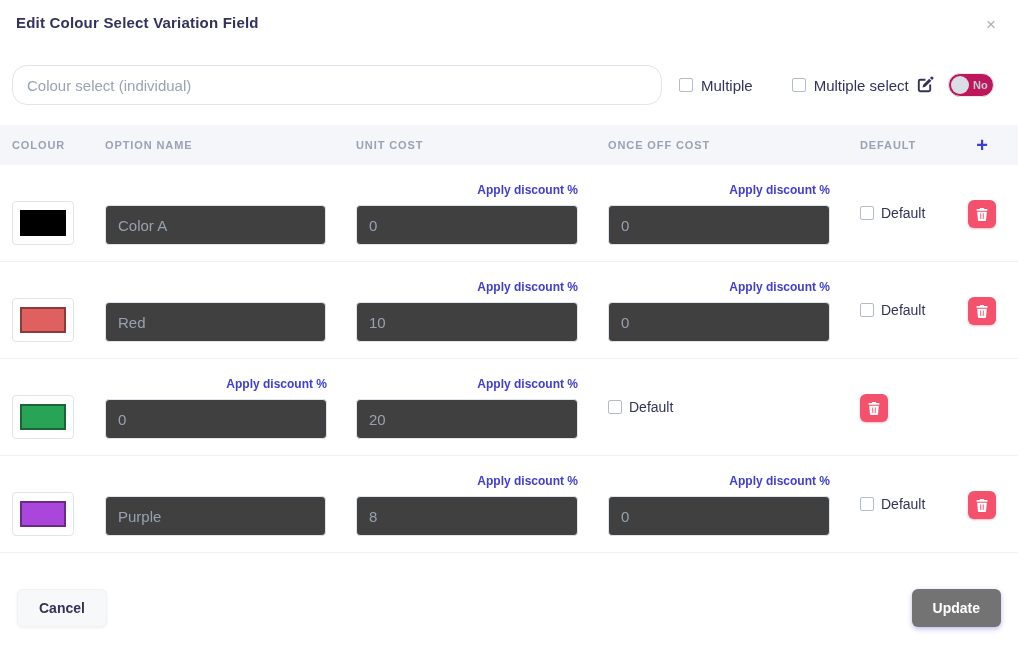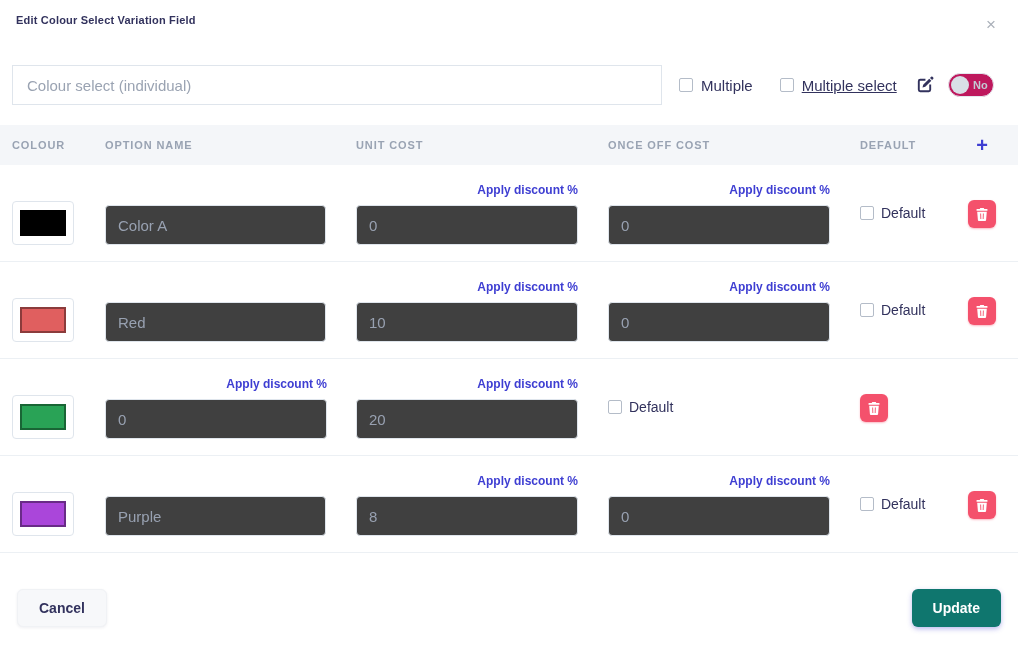--- a/index.html
+++ b/index.html
@@ -3,30 +3,30 @@
 <meta charset="utf-8">
 <style>
   * { box-sizing: border-box; margin: 0; padding: 0; }
   html, body { width: 1018px; height: 648px; background: #fff; overflow: hidden; }
   body { font-family: "Liberation Sans", sans-serif; color: #32325d; }
 
   .modal { width: 1018px; height: 648px; background: #fff; display: flex; flex-direction: column; }
 
   
   .modal-header { display: flex; justify-content: space-between; align-items: flex-start; padding: 14px 16px 0 16px; }
-  .modal-title { font-size: 11px; font-weight: 700; color: #32325d; letter-spacing: .2px; }
+  .modal-title { font-size: 15px; font-weight: 700; color: #32325d; letter-spacing: .2px; }
   .close-btn { background: none; border: none; color: #aab0b9; font-size: 17px; line-height: 17px; cursor: pointer; padding: 2px 6px; }
 
   
   .controls-row { display: flex; align-items: center; margin-top: 30px; padding: 0 12px; }
-  .field-input { width: 650px; height: 40px; border: 1px solid #dfe5ec; border-radius: 0; padding: 0 14px; font-size: 15px; color: #8b5cf6; font-family: "Liberation Sans", sans-serif; outline: none; }
+  .field-input { width: 650px; height: 40px; border: 1px solid #dfe5ec; border-radius: 15px; padding: 0 14px; font-size: 15px; color: #8b5cf6; font-family: "Liberation Sans", sans-serif; outline: none; }
   .field-input::placeholder { color: #9aa3b2; }
   .chk { display: inline-flex; align-items: center; gap: 8px; cursor: pointer; }
   .chk-required { margin-left: 17px; }
-  .chk-multi { margin-left: 27px; text-decoration: underline; }
+  .chk-multi { margin-left: 39px; }
   .chk input { appearance: none; -webkit-appearance: none; width: 14px; height: 14px; border: 1px solid #b4bcc8; border-radius: 2px; background: #fff; cursor: pointer; margin: 0; }
   .chk-label { font-size: 15px; color: #32325d; }
   .edit-icon-btn { margin-left: auto; background: none; border: none; cursor: pointer; display: flex; align-items: center; }
   .toggle { margin-left: 14px; margin-right: 12px; width: 46px; height: 24px; border: 1px solid #e4e8ee; border-radius: 12px; display: inline-flex; align-items: center; cursor: pointer; background: #be185d; }
   .toggle-knob { width: 18px; height: 18px; border-radius: 50%; background: #d9dee6; margin-left: 2px; }
   .toggle-label { font-size: 11px; font-weight: 700; color: #c3cad4; margin-left: 4px; }
 
   
   .grid-cols { display: grid; grid-template-columns: 93px 251px 252px 252px 108px 1fr; }
   .thead { margin-top: 20px; background: #f4f6f9; height: 40px; align-items: center; padding: 0 12px; }
@@ -217,16 +217,16 @@
       <button class="del-btn">
         <svg width="12" height="13" viewBox="0 0 12 13">
           <path fill="#fff" d="M4.3 0h3.4l.6 1H11a.5.5 0 0 1 .5.5v.8a.5.5 0 0 1-.5.5H1a.5.5 0 0 1-.5-.5v-.8A.5.5 0 0 1 1 1h2.7l.6-1zM1.2 3.8h9.6l-.7 8.3a1 1 0 0 1-1 .9H2.9a1 1 0 0 1-1-.9l-.7-8.3zm3 1.7.2 5.6h.9l-.2-5.6h-.9zm2.7 0-.2 5.6h.9l.2-5.6h-.9z"></path>
         </svg>
       </button>
     </div>
   </div>
 
   <div class="modal-footer">
     <button class="cancel-btn">Cancel</button>
-    <button class="update-btn" style="background-color: #0f766e; margin-left: 31px;">Update</button>
+    <button class="update-btn" style="background-color: #737373; margin-left: 31px;">Update</button>
   </div>
 
 </div>
 
 </body></html>

